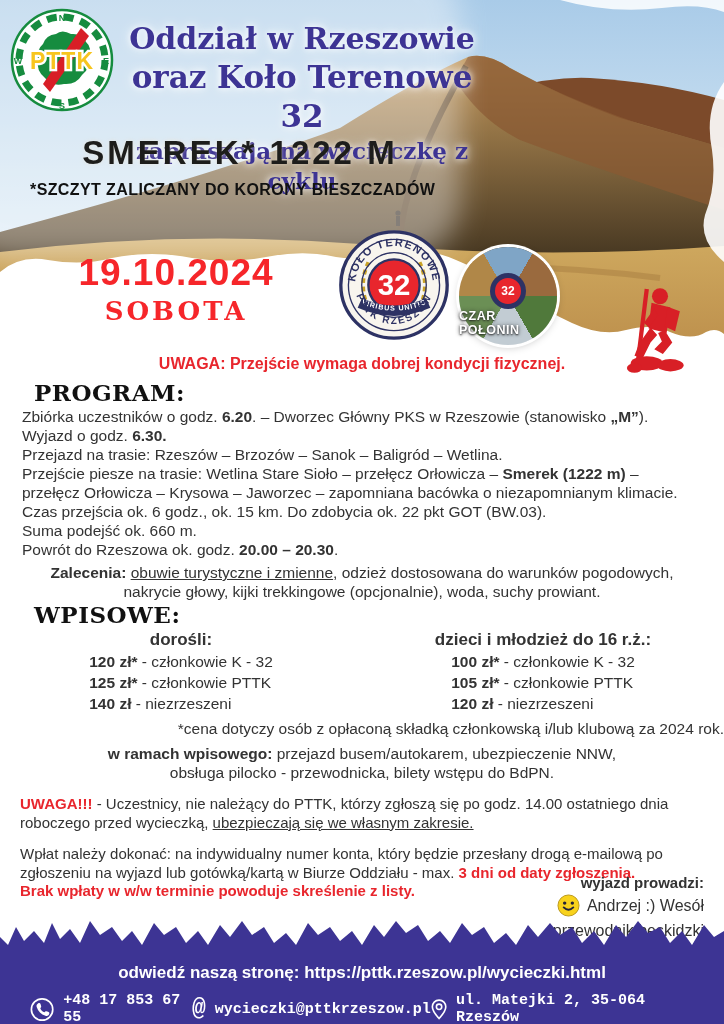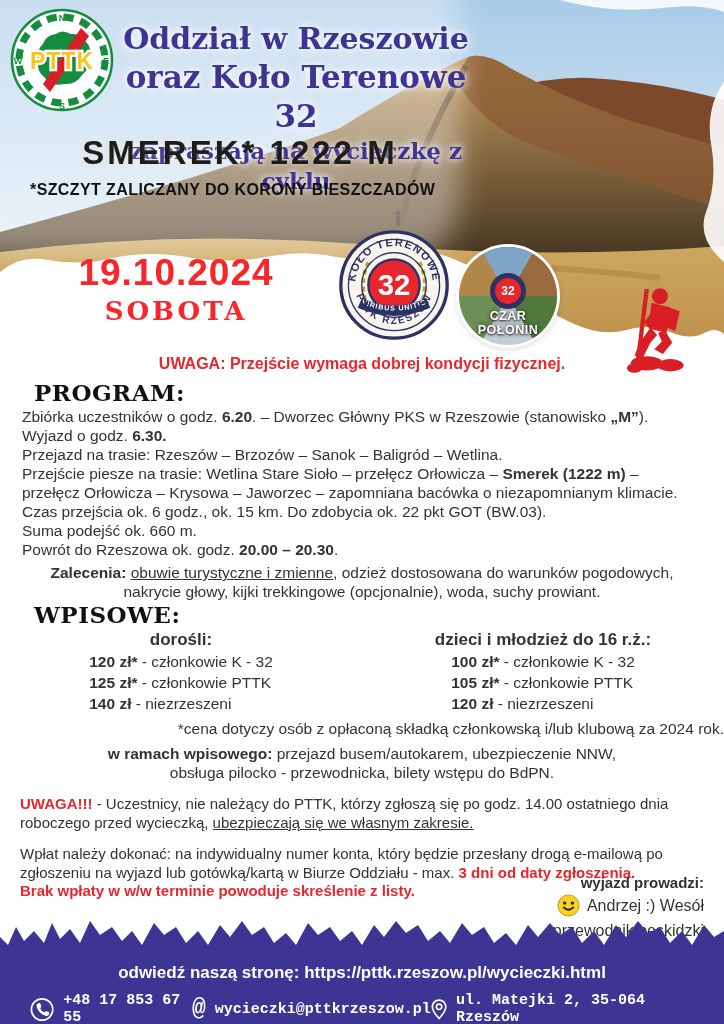--- a/index.html
+++ b/index.html
@@ -10,21 +10,21 @@
   .u{text-decoration:underline;}
   .red{color:#e8262d;}
 
   
   .photo{position:absolute;top:0;left:0;width:724px;height:372px;}
 
   
   .logo{position:absolute;left:10px;top:8px;width:104px;height:104px;}
 
   
-  .header-text{position:absolute;left:108px;top:20px;width:376px;text-align:center;
+  .header-text{position:absolute;left:114px;top:20px;width:376px;text-align:center;
     font-family:"DejaVu Serif",serif;font-weight:700;color:#3d3494;
     text-shadow:0 0 6px rgba(255,255,255,.95),0 0 14px rgba(255,255,255,.8);}
   .header-text .l1{font-size:30px;line-height:38px;}
   .header-text .l2{font-size:31px;line-height:39px;}
   .header-text .l3{font-size:23px;line-height:30px;}
 
   
   .title-block{position:absolute;left:14px;top:130px;width:452px;text-align:center;}
   .title-block .t{font-size:33px;font-weight:900;letter-spacing:3px;line-height:45px;
     color:#1d1d1b;text-shadow:0 0 4px rgba(235,225,205,.6);}
@@ -40,21 +40,21 @@
   
   .badge-kolo{position:absolute;left:337px;top:228px;width:114px;height:114px;}
   .badge-czar{position:absolute;left:459px;top:247px;width:98px;height:98px;border-radius:50%;
     background:conic-gradient(from -30deg,#7fa5c6 0 60deg,#9a6a3e 60deg 120deg,#50793b 120deg 180deg,
       #c2ccd3 180deg 240deg,#6b8f55 240deg 300deg,#b08748 300deg 360deg);
     box-shadow:0 0 0 3px #fff,0 2px 8px rgba(0,0,0,.25);}
   .badge-czar .mini{position:absolute;left:31px;top:26px;width:36px;height:36px;border-radius:50%;
     background:#2d3264;display:flex;align-items:center;justify-content:center;}
   .badge-czar .mini .inner{width:26px;height:26px;border-radius:50%;background:#e8262d;color:#fff;
     font-weight:800;font-size:12px;display:flex;align-items:center;justify-content:center;}
-  .badge-czar .label{position:absolute;bottom:8px;width:100%;text-align:center;color:#fff;
+  .badge-czar .label{position:absolute;bottom:8px;width:100%;color:#fff;
     font-weight:800;font-size:12.5px;line-height:14px;letter-spacing:.5px;
     text-shadow:0 1px 2px rgba(30,30,30,.9),0 0 4px rgba(30,30,30,.7);}
 
   .hiker{position:absolute;left:612px;top:283px;width:96px;height:104px;}
 
   
   .content{position:absolute;left:0;top:350px;width:724px;font-size:15.5px;line-height:19px;color:#333;}
   .notice{text-align:center;color:#e8262d;font-weight:700;font-size:16px;margin:4px 0 10px;}
   .sec-h{font-family:"DejaVu Serif",serif;font-size:23px;font-weight:700;color:#111;
     letter-spacing:.5px;margin:4px 0 5px 34px;}

